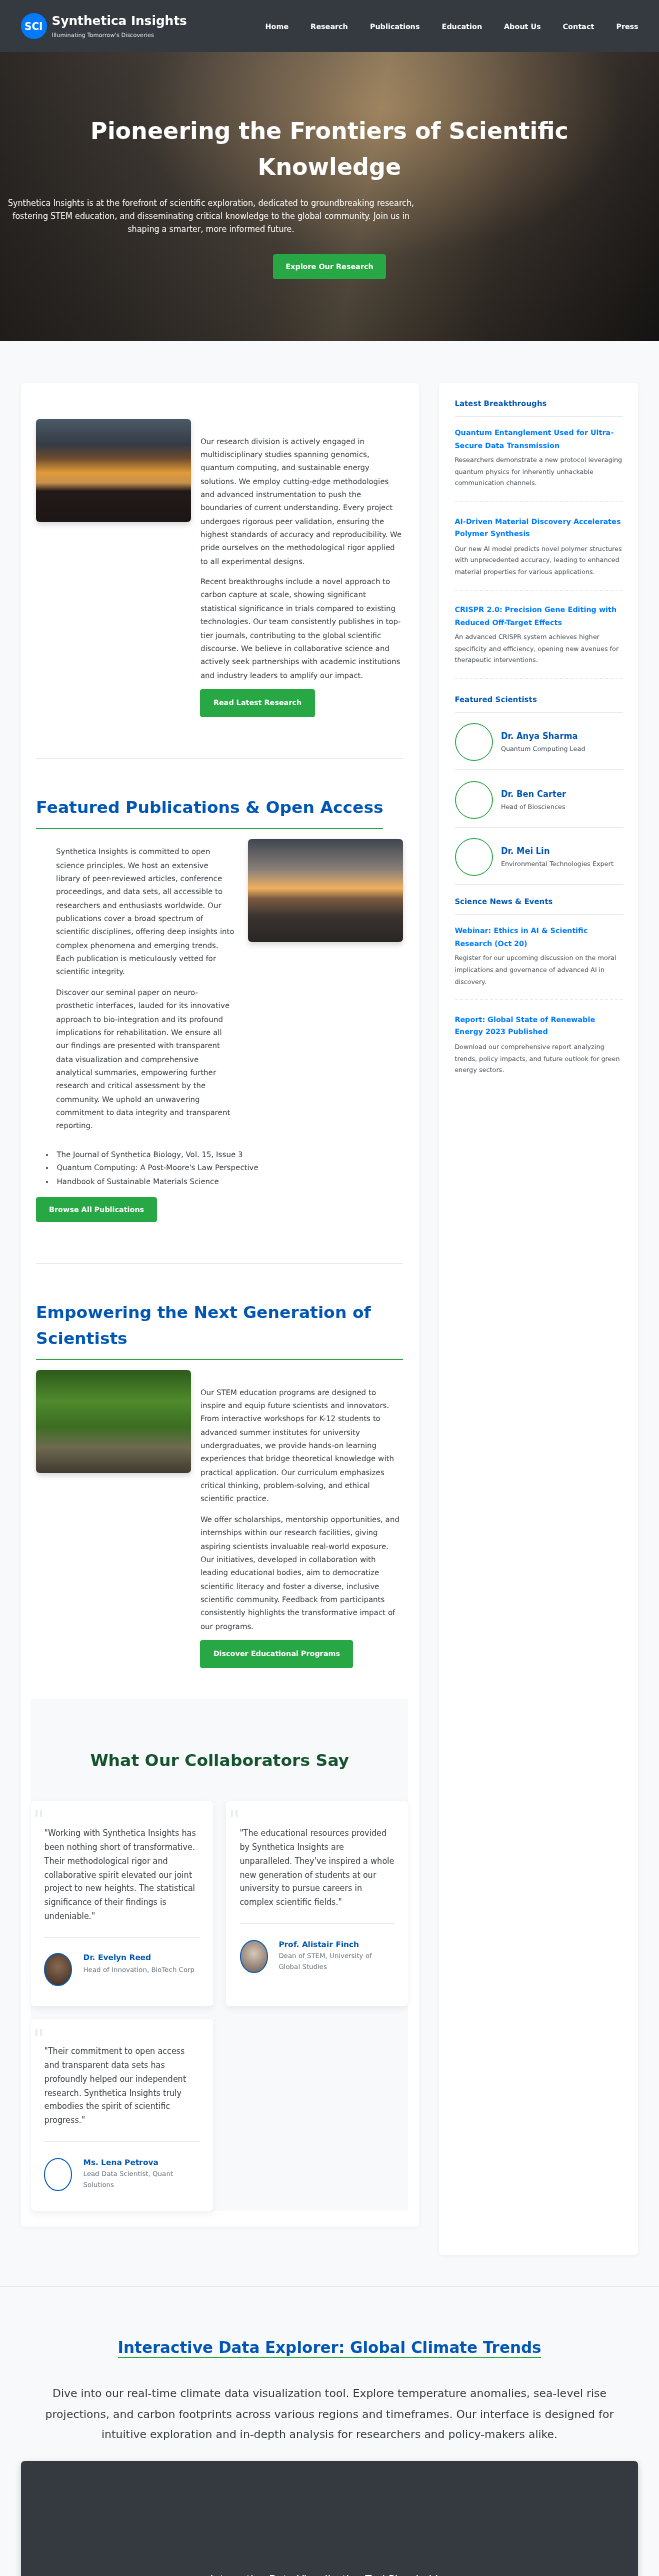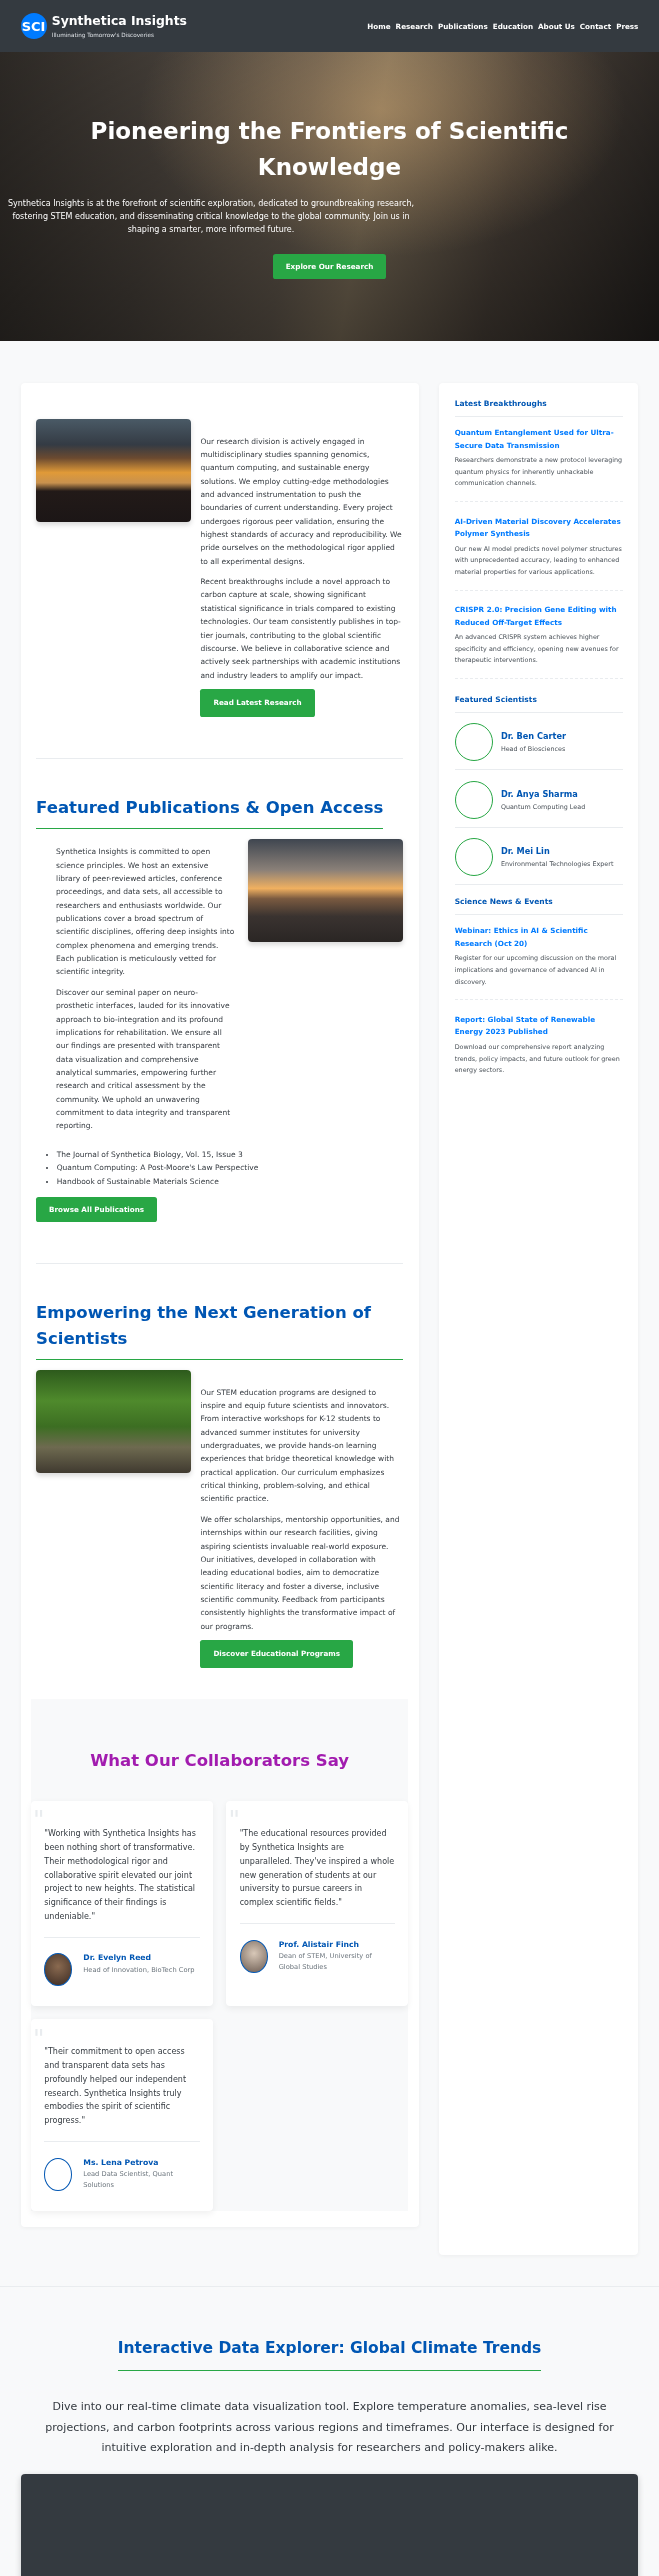--- a/index.html
+++ b/index.html
@@ -1,23 +1,23 @@
 <!DOCTYPE html>
 <html style="font-size:8.2px"><head>
 <meta charset="utf-8">
 <style>
 *{box-sizing:border-box;margin:0;padding:0;}
 body{background:#f8f9fa;font-family:"DejaVu Sans","Liberation Sans",sans-serif;color:#343a40;width:659px;}
 a{text-decoration:none;}
 .header{background:#343a40;height:52px;display:flex;align-items:center;justify-content:space-between;padding:0 20.6px;}
 .brand{display:flex;align-items:center;gap:5.2px;}
-.logo{width:26px;height:26px;border-radius:50%;background:#007bff;color:#fff;font-weight:bold;font-size:13px;display:flex;align-items:center;justify-content:center;}
+.logo{width:26px;height:26px;border-radius:50%;background:#007bff;color:#fff;font-weight:bold;font-size:10px;display:flex;align-items:center;justify-content:center;}
 .brand-title{color:#fff;font-size:12.4px;font-weight:bold;line-height:1.2;}
 .brand-tag{color:#dee2e6;font-size:5.7px;margin-top:3.1px;}
-.nav{display:flex;gap:5px;}
+.nav{display:flex;gap:22px;}
 .nav a{color:#fff;font-size:7.2px;font-weight:bold;}
 .hero{height:289px;position:relative;overflow:hidden;background:linear-gradient(100deg,#3b3631 0%,#5a524a 25%,#7a6e60 45%,#9b8a70 55%,#5c5147 75%,#2f2b28 100%);display:flex;flex-direction:column;align-items:center;justify-content:center;text-align:center;padding:0 20.6px;}
 .hero::before{content:"";position:absolute;inset:0;background:radial-gradient(ellipse at 58% 20%,rgba(255,200,130,0.35),transparent 45%),linear-gradient(180deg,rgba(0,0,0,0.25),rgba(0,0,0,0.55));}
 .hero>*{position:relative;}
 .hero h1{color:#fff;font-size:23px;font-weight:bold;line-height:1.55;max-width:515px;}
 .hero p{color:#fff;font-size:8px;line-height:1.65;max-width:422px;margin-top:11.3px;margin-left:-237px;}
 .btn{display:inline-block;background:#28a745;color:#fff;font-weight:bold;font-size:7.2px;border-radius:2.6px;padding:7.7px 13px;border:none;}
 .hero .btn{margin-top:17.5px;}
 .layout{display:flex;gap:20.6px;padding:0 20.6px;margin-top:42px;align-items:flex-start;}
 .main{width:398px;background:#fff;border-radius:4.1px;box-shadow:0 1px 4.1px rgba(0,0,0,0.05);padding:0 15.5px 15.5px;}
@@ -27,42 +27,42 @@
 .row{display:flex;gap:9.3px;}
 .img{width:155px;height:103px;border-radius:4.1px;flex-shrink:0;box-shadow:0 2.1px 5.2px rgba(0,0,0,0.15);}
 .img-sunset{background:linear-gradient(180deg,#4a5a66 0%,#343b44 25%,#6b4a30 38%,#e09a38 52%,#c8914e 62%,#221a18 70%,#1c1616 100%);}
 .img-rail{background:linear-gradient(180deg,#3f4650 0%,#8a8078 30%,#f0b060 48%,#7a5a40 58%,#3a3330 75%,#2a2624 100%);}
 .img-forest{background:linear-gradient(180deg,#2d5a1c 0%,#4f8a2c 30%,#3c6e22 55%,#6e6a50 75%,#403a30 100%);}
 .text{font-size:7.5px;line-height:1.78;color:#343a40;}
 .text p{margin-bottom:7.2px;}
 .col-text{flex:1;padding-top:15.5px;}
 .pub-list{margin:8.2px 0 9.3px 20.6px;font-size:7.5px;line-height:1.78;}
 .testi{background:#f8f9fa;margin:0 -5.2px;padding:52px 0 0;}
-.testi h2{color:#a21caf;font-size:16.5px;font-weight:bold;text-align:center;margin-bottom:31px;}
+.testi h2{color:#14532d;font-size:16.5px;font-weight:bold;text-align:center;margin-bottom:31px;}
 .tgrid{display:grid;grid-template-columns:1fr 1fr;gap:13.4px 13.4px;}
 .tcard{background:#fff;border-radius:4.1px;box-shadow:0 2.1px 6.2px rgba(0,0,0,0.06);padding:26px 13.4px 19.6px;position:relative;}
 .tcard .q{position:absolute;left:2.1px;top:4.1px;font-size:25px;color:#e9ecef;font-style:italic;}
 .tcard blockquote{font-size:8px;line-height:1.72;color:#343a40;border-bottom:0.5px solid #e9ecef;padding-bottom:13.4px;margin-bottom:15.5px;}
 .author{display:flex;gap:11px;align-items:flex-start;}
 .av{width:28px;height:33px;border-radius:50%;border:1px solid #0056b3;flex-shrink:0;}
 .av1{background:radial-gradient(circle at 50% 40%,#8a6a50,#3a2a22);}
 .av2{background:radial-gradient(circle at 50% 40%,#d8c8b8,#6a5a50);}
 .aname{color:#0056b3;font-size:7.7px;font-weight:bold;}
 .arole{color:#6c757d;font-size:6.7px;line-height:1.7;margin-top:2.1px;}
 .sidebar{width:199px;background:#fff;border-radius:4.1px;box-shadow:0 1px 4.1px rgba(0,0,0,0.05);padding:15.5px 15.5px 1154px;}
 .sb-h{color:#0056b3;font-size:7.5px;font-weight:bold;padding-bottom:8.2px;border-bottom:0.5px solid #e9ecef;margin-bottom:10.3px;}
 .sb-item{border-bottom:0.5px dashed #e9ecef;padding-bottom:11.3px;margin-bottom:13.4px;}
 .sb-item a{color:#007bff;font-size:7.2px;font-weight:bold;line-height:1.75;display:block;}
 .sb-item p{color:#495057;font-size:6.4px;line-height:1.8;margin-top:3.1px;}
 .sci{display:flex;align-items:center;gap:8.2px;border-bottom:0.5px solid #e9ecef;padding:10.3px 0 8.2px;}
 .sci-av{width:38px;height:38px;border-radius:50%;border:1px solid #28a745;flex-shrink:0;}
 .sci-name{color:#0056b3;font-size:8.2px;font-weight:bold;}
 .sci-role{color:#495057;font-size:6.4px;margin-top:4.1px;}
 .explorer{padding:52px 20.6px 0;text-align:center;border-top:0.5px solid #e9ecef;margin-top:31px;}
-.explorer h2{color:#0056b3;font-size:15.5px;font-weight:bold;display:inline-block;border-bottom:1.5px solid #28a745;padding-bottom:13px;}
+.explorer h2{color:#0056b3;font-size:15.5px;font-weight:bold;display:inline-block;border-bottom:1.5px solid #28a745;padding-bottom:0;}
 .explorer p.lead{font-size:11px;line-height:1.85;color:#343a40;margin-top:26px;padding:0 7.2px;}
 .viz{background:#343a40;border-radius:4.1px;height:258px;margin-top:15.5px;display:flex;flex-direction:column;align-items:center;justify-content:center;color:#fff;font-size:10.3px;line-height:2;box-shadow:0 2.1px 6.2px rgba(0,0,0,0.2);}
 </style>
 </head>
 <body>
 
 <header class="header">
   <div class="brand">
     <div class="logo">SCI</div>
     <div>
@@ -181,29 +181,29 @@
     </div>
     <div class="sb-item">
       <a>CRISPR 2.0: Precision Gene Editing with Reduced Off-Target Effects</a>
       <p>An advanced CRISPR system achieves higher specificity and efficiency, opening new avenues for therapeutic interventions.</p>
     </div>
 
     <div class="sb-h" style="margin-top:15.5px;margin-bottom:0;">Featured Scientists</div>
     <div class="sci">
       <div class="sci-av"></div>
       <div>
-        <div class="sci-name">Dr. Ben Carter</div>
-        <div class="sci-role">Head of Biosciences</div>
+        <div class="sci-name">Dr. Anya Sharma</div>
+        <div class="sci-role">Quantum Computing Lead</div>
       </div>
     </div>
     <div class="sci">
       <div class="sci-av"></div>
       <div>
-        <div class="sci-name">Dr. Anya Sharma</div>
-        <div class="sci-role">Quantum Computing Lead</div>
+        <div class="sci-name">Dr. Ben Carter</div>
+        <div class="sci-role">Head of Biosciences</div>
       </div>
     </div>
     <div class="sci">
       <div class="sci-av"></div>
       <div>
         <div class="sci-name">Dr. Mei Lin</div>
         <div class="sci-role">Environmental Technologies Expert</div>
       </div>
     </div>
 

